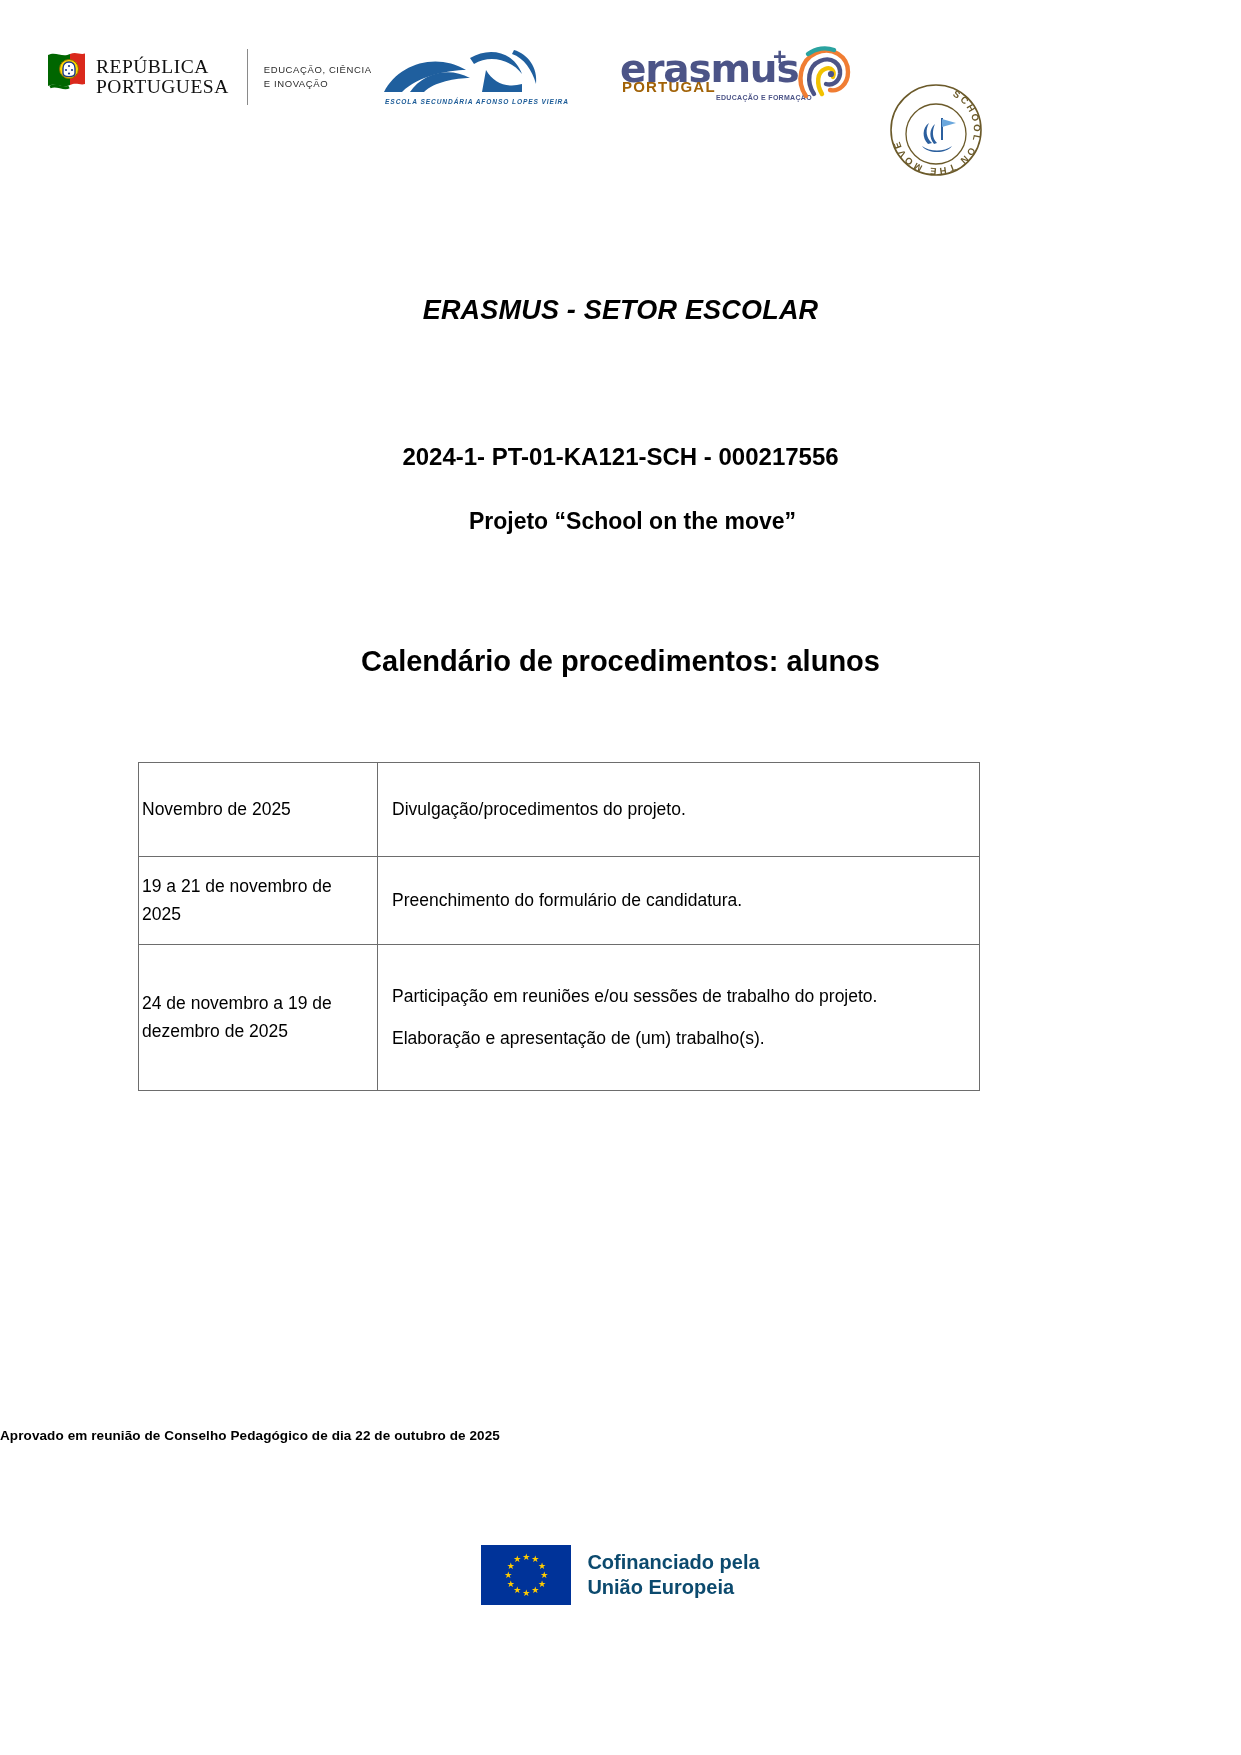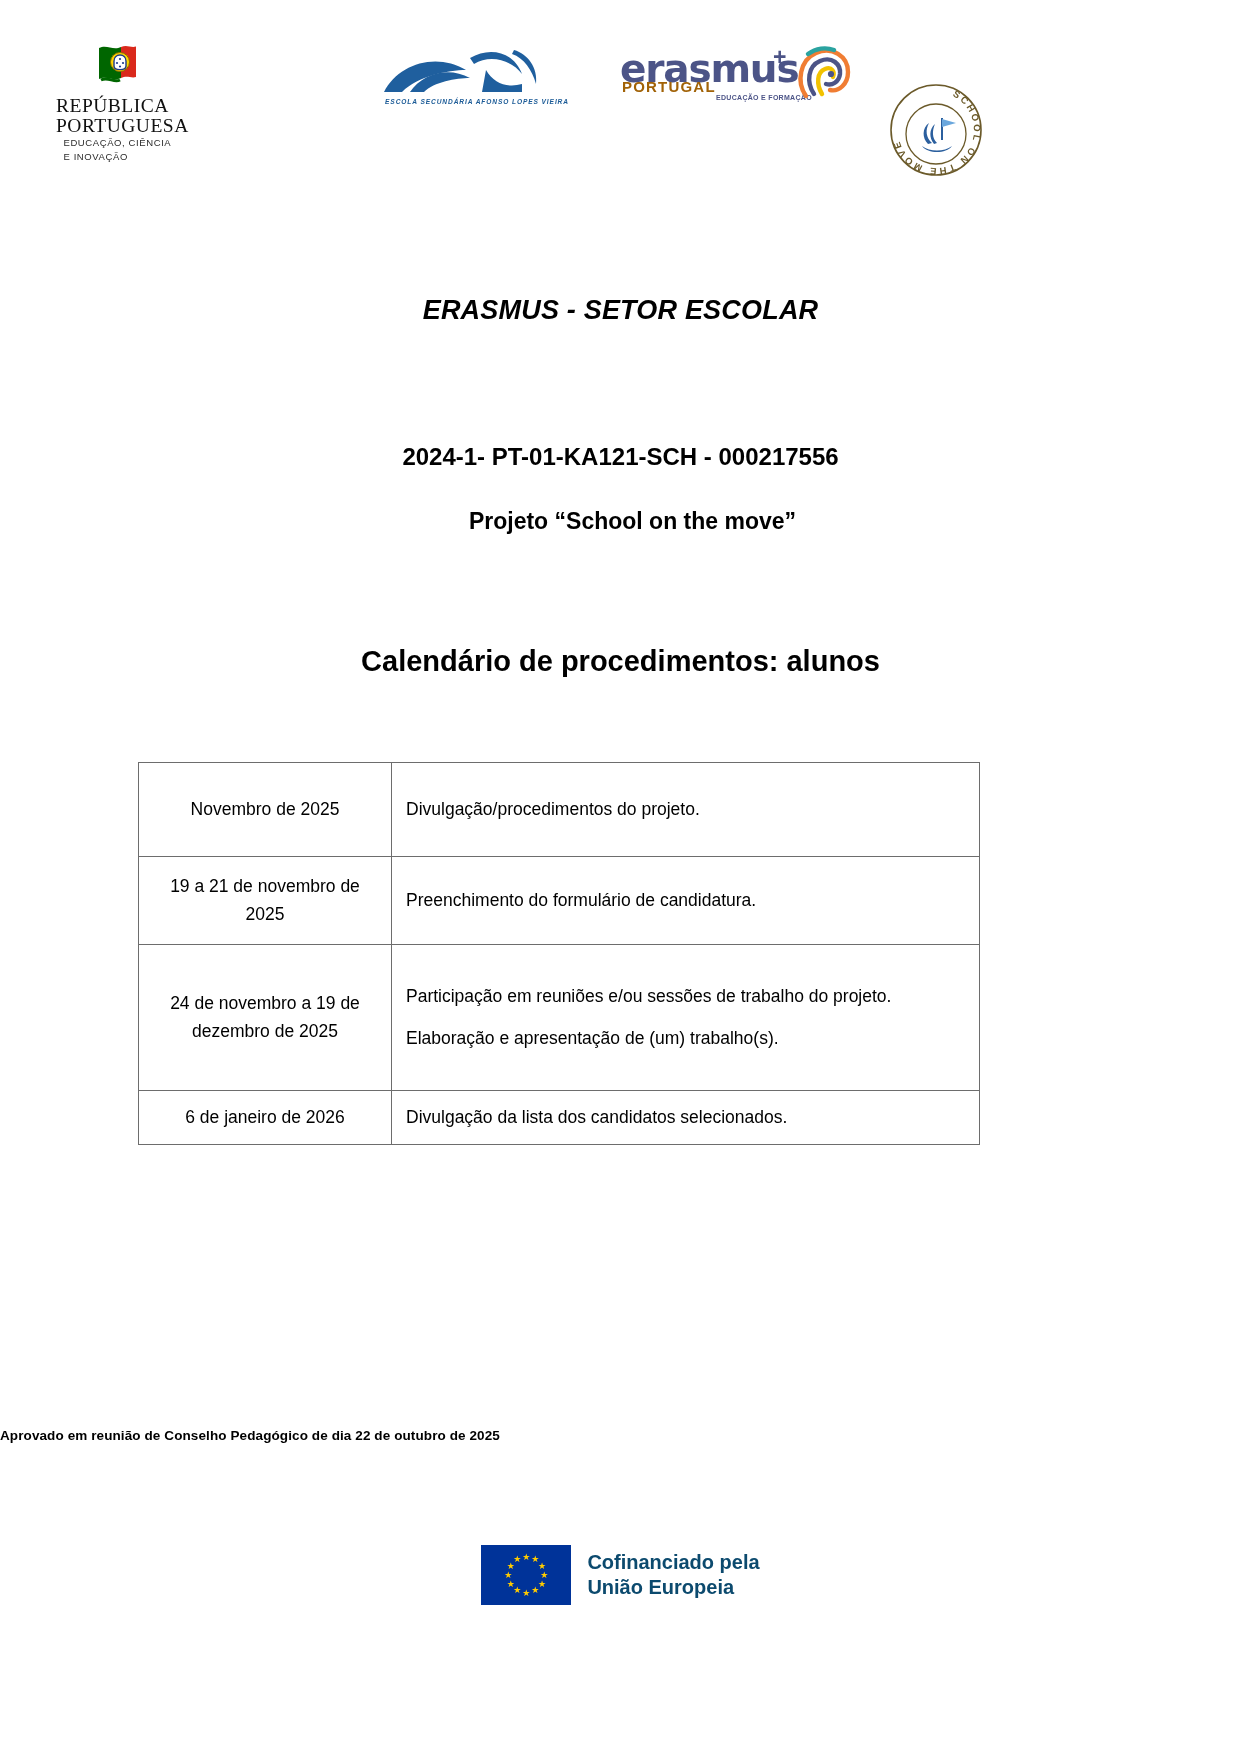--- a/index.html
+++ b/index.html
@@ -30,21 +30,20 @@
   }
 
   
   .logo-rp {
     position: absolute;
     left: 46px;
     top: 10px;
     display: flex;
     align-items: center;
     height: 66px;
-    flex-direction: column;
   }
   .rp-shield {
     width: 40px;
     height: 52px;
     position: relative;
     flex: 0 0 auto;
   }
   .rp-words {
     margin-left: 10px;
     font-family: "Liberation Serif", serif;
@@ -202,22 +201,22 @@
     table-layout: fixed;
   }
   .cal-table td {
     border: 1px solid #6d6d6d;
     font-size: 17.5px;
     color: #000;
     vertical-align: middle;
   }
   .cal-table td.date-cell {
     width: 232px;
-    text-align: center;
-    padding: 6px 10px;
+    text-align: left;
+    padding: 6px 3px;
     line-height: 1.55;
   }
   .cal-table td.desc-cell {
     padding: 6px 14px;
     line-height: 1.55;
   }
   .cal-table td.desc-cell p {
     margin: 0 0 14px 0;
   }
   .cal-table td.desc-cell p:last-child {
@@ -369,26 +368,20 @@
           <p>Preenchimento do formulário de candidatura.</p>
         </td>
       </tr>
       <tr class="row-h3">
         <td class="date-cell">24 de novembro a 19 de dezembro de 2025</td>
         <td class="desc-cell">
           <p>Participação em reuniões e/ou sessões de trabalho do projeto.</p>
           <p>Elaboração e apresentação de (um) trabalho(s).</p>
         </td>
       </tr>
-      <tr class="row-h4">
-        <td class="date-cell">6 de janeiro de 2026</td>
-        <td class="desc-cell">
-          <p>Divulgação da lista dos candidatos selecionados.</p>
-        </td>
-      </tr>
     </tbody>
   </table>
 
   <div class="approval">Aprovado em reunião de Conselho Pedagógico de dia 22 de outubro de 2025</div>
 
   <div class="eu-block">
     <div class="eu-flag" id="eu-flag">
         <span class="eu-star" style="left: 40.5px; top: 7.5px;">★</span>
         <span class="eu-star" style="left: 49.5px; top: 9.91154px;">★</span>
         <span class="eu-star" style="left: 56.0885px; top: 16.5px;">★</span>

